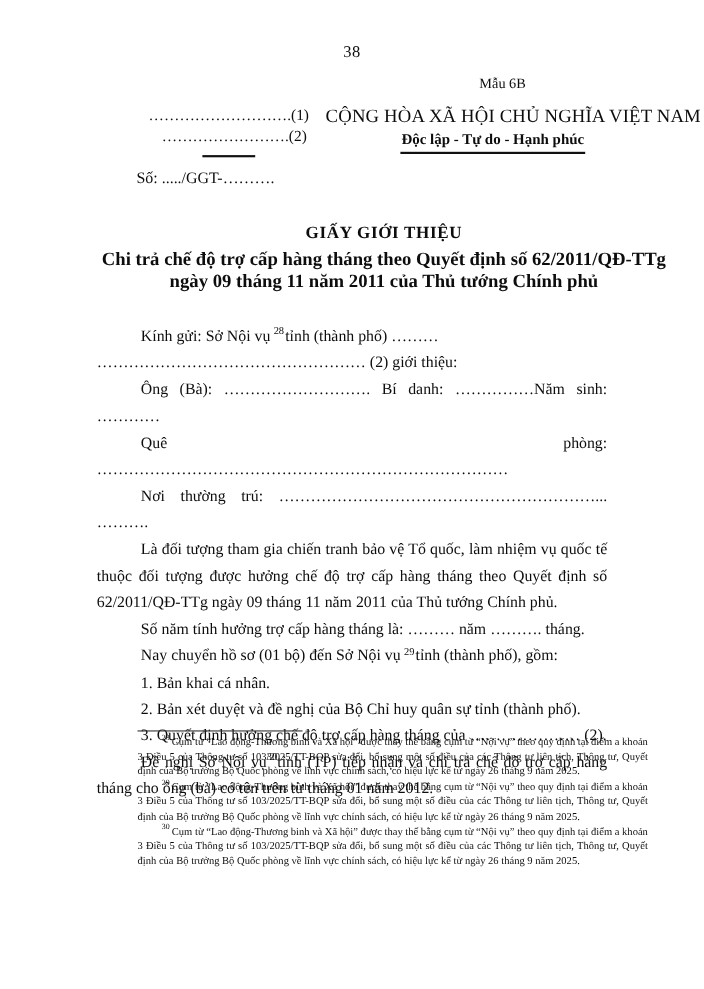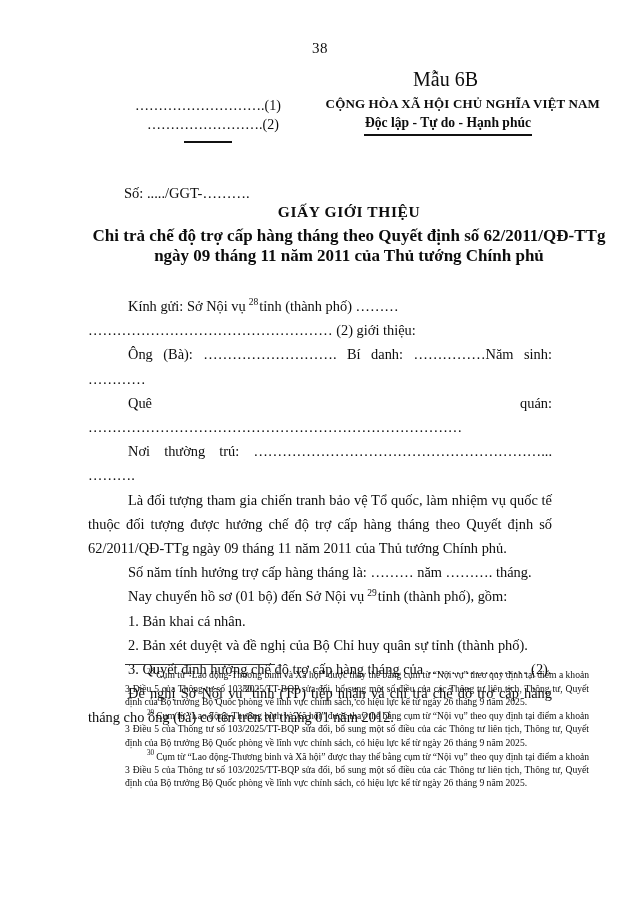--- a/index.html
+++ b/index.html
@@ -32,21 +32,21 @@
     text-align: center;
     font-size: 15px;
     letter-spacing: 0.5px;
   }
 
   
   .form-code {
     position: absolute;
     top: 68px;
     right: 48px;
-    font-size: 20px;
+    font-size: 13px;
   }
 
   
   .header {
     position: absolute;
     top: 96px;
     left: 0;
     width: 640px;
     height: 80px;
   }
@@ -66,33 +66,32 @@
     height: 1.6px;
     background: #111;
     margin: 7px auto 0 auto;
   }
   .so-line {
     position: absolute;
     left: 124px;
     top: 58px;
     font-size: 14.5px;
     white-space: nowrap;
-    margin-top: 31px;
   }
 
   .header-right {
     position: absolute;
     left: 296px;
     top: 0;
     width: 304px;
     text-align: center;
   }
   .national-title {
-    font-size: 13px;
-    font-weight: bold;
+    font-size: 17px;
+    font-weight: normal;
     letter-spacing: 0.15px;
     white-space: nowrap;
     text-align: right;
   }
   .motto {
     font-size: 13.6px;
     font-weight: bold;
     margin-top: 3px;
     white-space: nowrap;
   }
@@ -220,21 +219,21 @@
   </div>
 
   <div class="body-block">
 
     <p class="ind nowrapline"><span>Kính gửi: Sở Nội vụ</span><sup class="spaced">28</sup><span>tỉnh (thành phố) ………</span></p>
 
     <p>…………………………………………… (2) giới thiệu:</p>
 
     <p class="ind">Ông (Bà): ………………………. Bí danh: ……………Năm sinh: …………</p>
 
-    <p class="ind">Quê quán: ……………………………………………………………………</p>
+    <p class="ind">Quê phòng: ……………………………………………………………………</p>
 
     <p class="ind">Nơi thường trú: ……………………………………………………... ……….</p>
 
     <p class="ind just">Là đối tượng tham gia chiến tranh bảo vệ Tổ quốc, làm nhiệm vụ quốc tế thuộc đối tượng được hưởng chế độ trợ cấp hàng tháng theo Quyết định số 62/2011/QĐ-TTg ngày 09 tháng 11 năm 2011 của Thủ tướng Chính phủ.</p>
 
     <p class="ind">Số năm tính hưởng trợ cấp hàng tháng là: ……… năm ………. tháng.</p>
 
 
     <p class="ind nowrapline"><span>Nay chuyển hồ sơ (01 bộ) đến Sở Nội vụ</span><sup class="spaced">29</sup><span>tỉnh (thành phố), gồm:</span></p>
 

